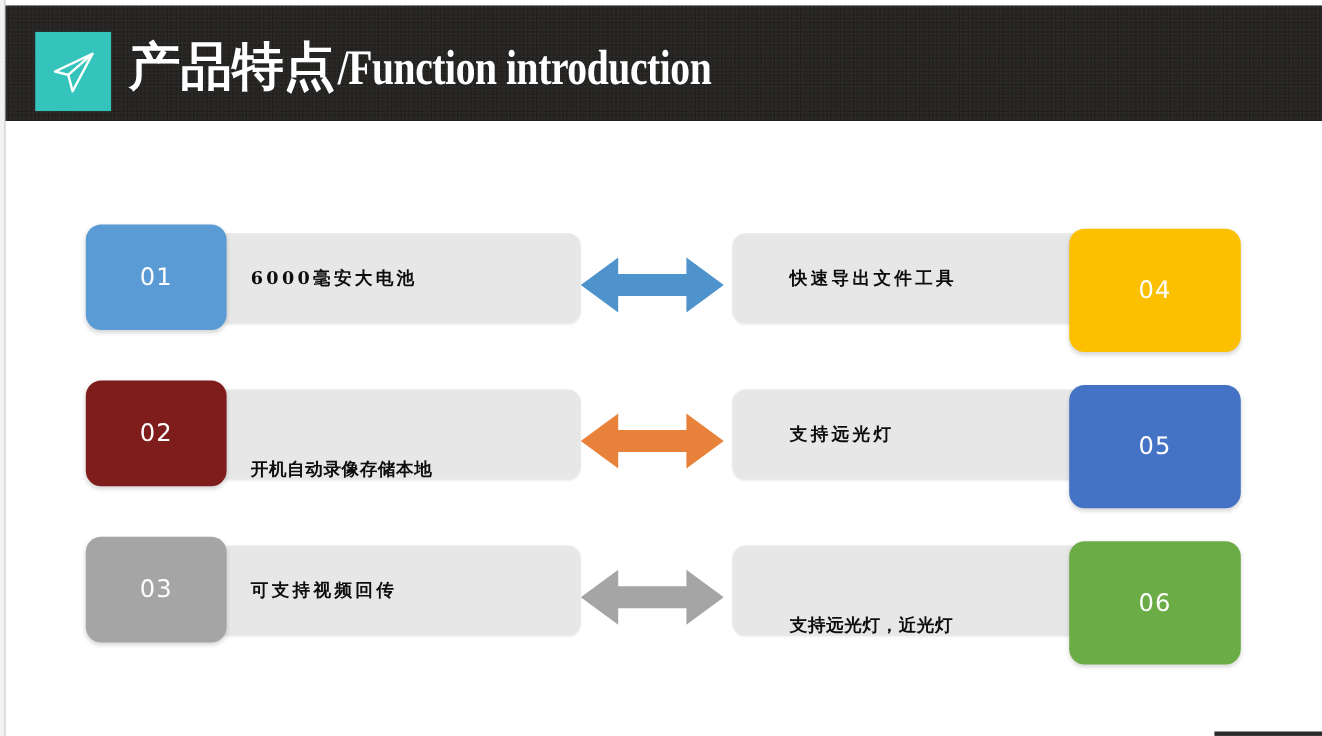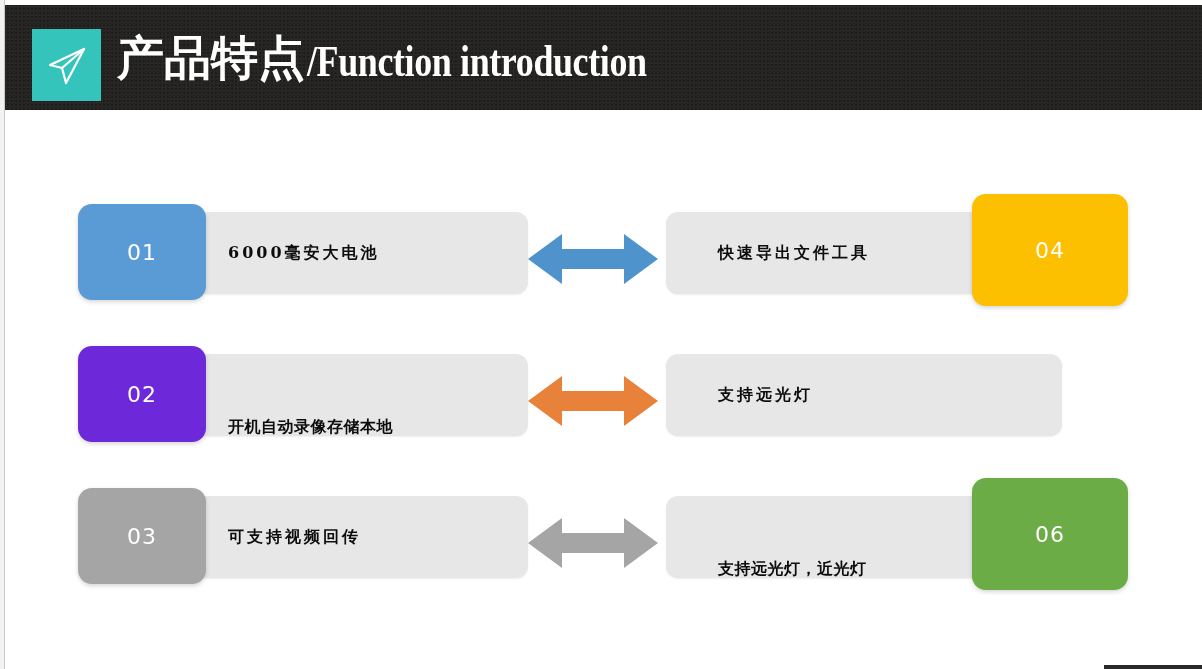--- a/index.html
+++ b/index.html
@@ -74,21 +74,21 @@
     position: absolute;
     left: 112px;
     top: 15px;
     height: 82px;
     display: flex;
     align-items: center;
     color: #ffffff;
     white-space: nowrap;
   }
   .title-cn {
-    font-family: Liberation Mono, monospace;
+    font-family: Liberation Serif, serif;
     font-weight: 700;
     font-size: 47px;
     letter-spacing: 0px;
     line-height: 1;
   }
   .title-en {
     font-family: "Liberation Serif", "DejaVu Serif", serif;
     font-weight: 700;
     font-size: 45px;
     letter-spacing: -0.5px;
@@ -159,21 +159,21 @@
     box-shadow: 0 2px 4px rgba(0,0,0,0.16);
   }
   .badge-left {
     left: 78px;
     top: 14px;
     width: 128px;
     height: 96px;
   }
   .badge-right {
     left: 972px;
-    top: 4px;
+    top: 18px;
     width: 156px;
     height: 112px;
   }
 
   
   .arrow {
     position: absolute;
     left: 528px;
     top: 38px;
     width: 130px;
@@ -228,30 +228,33 @@
       </div>
     </div>
 
     <div class="feature-row r1">
       <div class="bar bar-left"></div>
       <div class="bar bar-right"></div>
 
       <div class="bar-text bar-text-left tight">开机自动录像存储本地</div>
       <div class="bar-text bar-text-right">支持远光灯</div>
 
-      <div class="badge badge-left" style="background:#6d28d9">
+      <div class="badge badge-left" style="background:#7f1d1d">
         <span>02</span>
       </div>
 
       <div class="arrow">
         <svg viewBox="0 0 130 62" aria-hidden="true">
           <polygon points="0,31 34,6 34,21 96,21 96,6 130,31 96,56 96,41 34,41 34,56" fill="#e8823a"></polygon>
         </svg>
       </div>
 
+      <div class="badge badge-right" style="background:#4472c4">
+        <span>05</span>
+      </div>
     </div>
 
     <div class="feature-row r2">
       <div class="bar bar-left"></div>
       <div class="bar bar-right"></div>
 
       <div class="bar-text bar-text-right tight">支持远光灯，近光灯</div>
       <div class="bar-text bar-text-left">可支持视频回传</div>
 
       <div class="badge badge-left" style="background:#a5a5a5">

